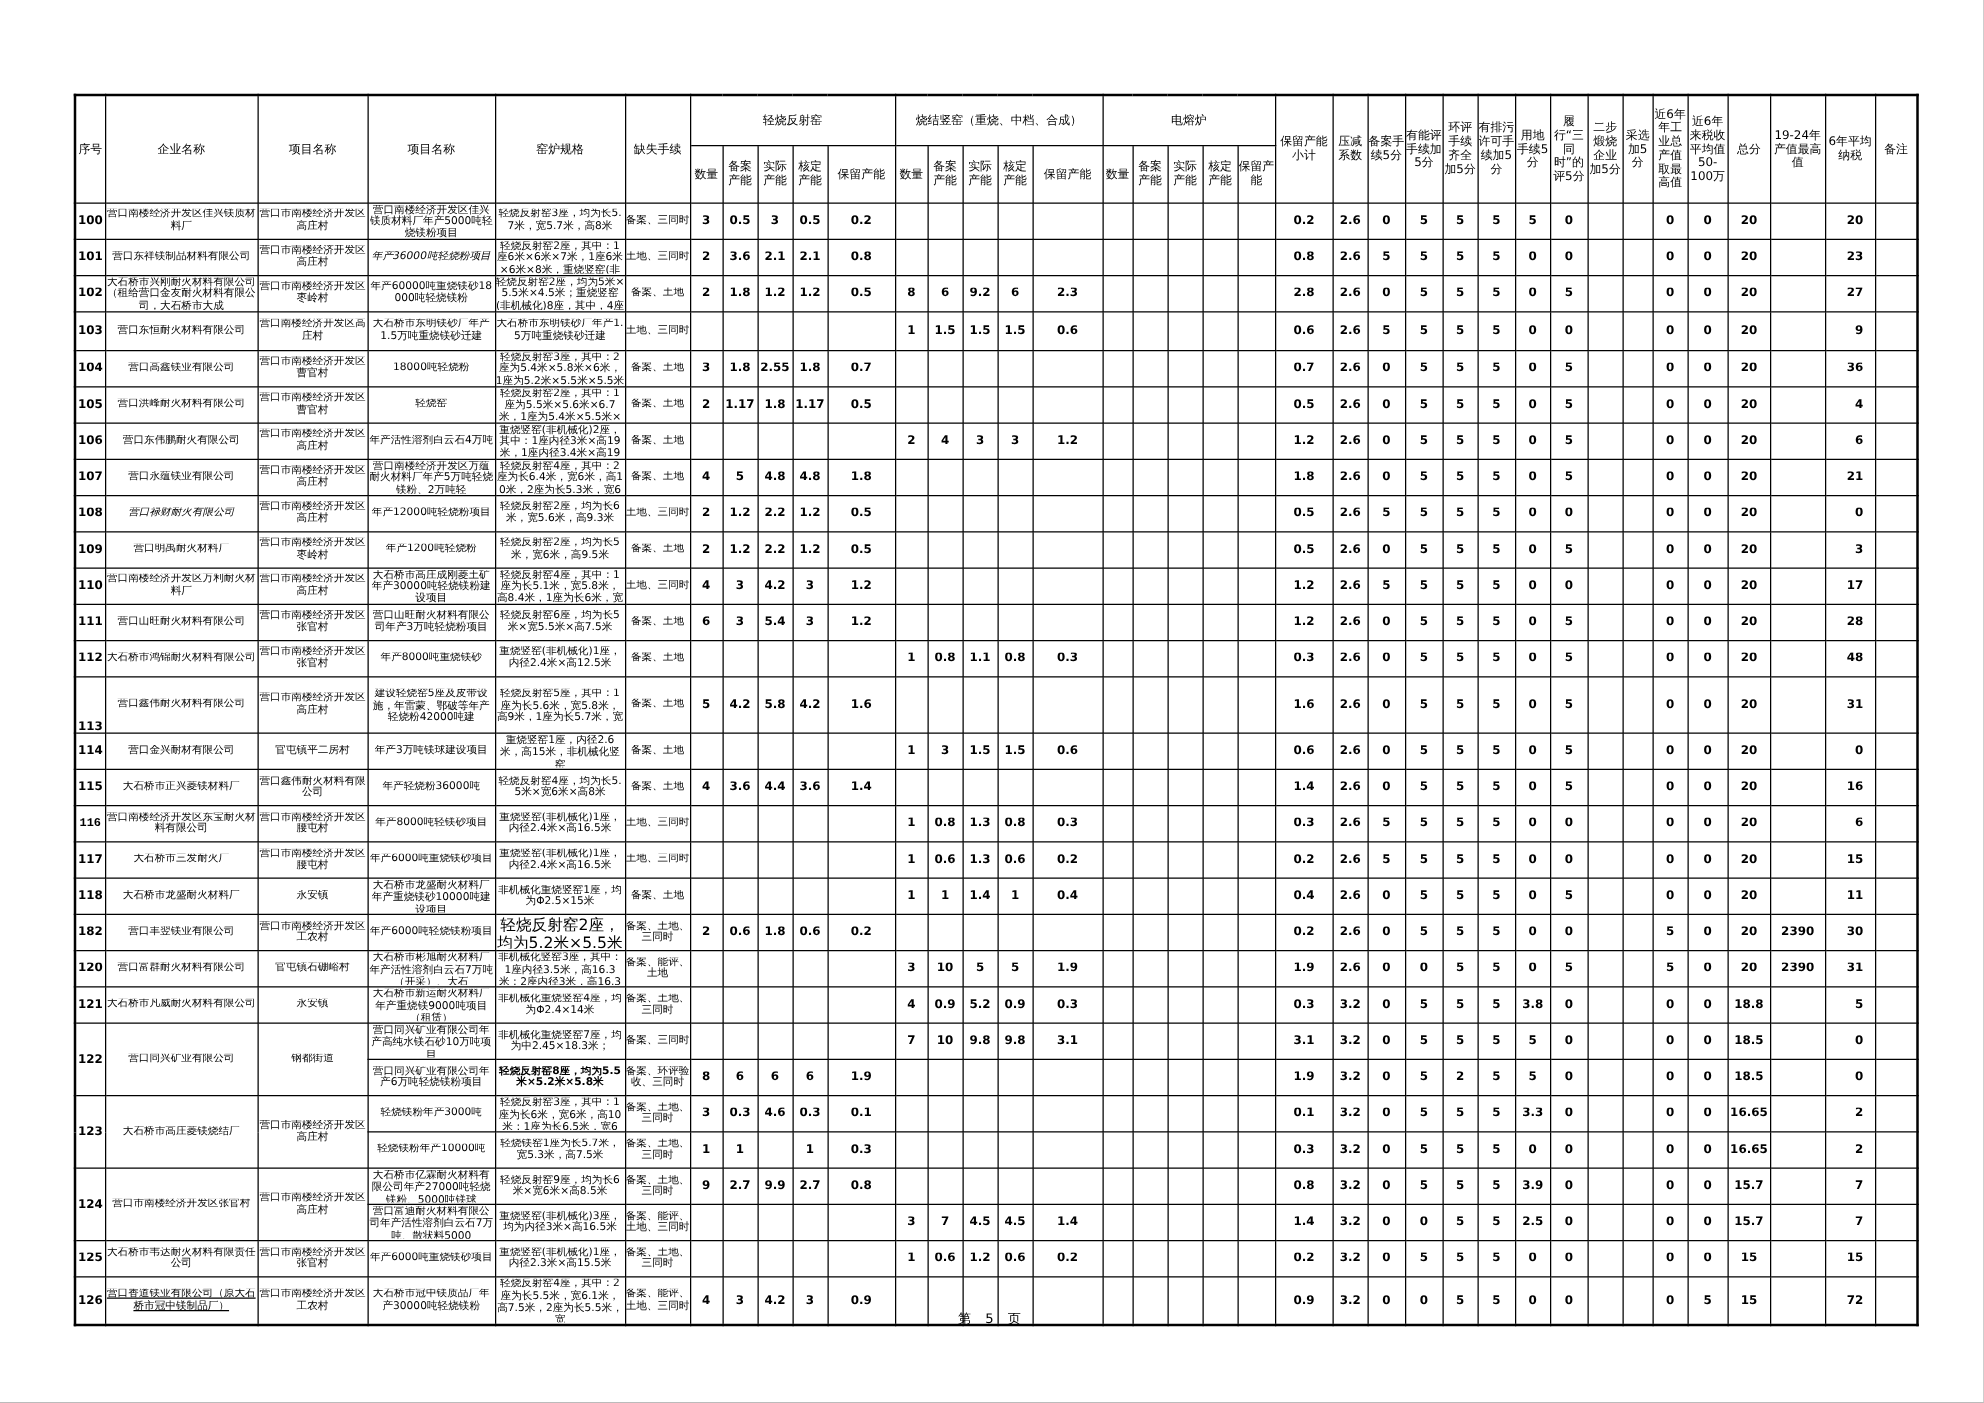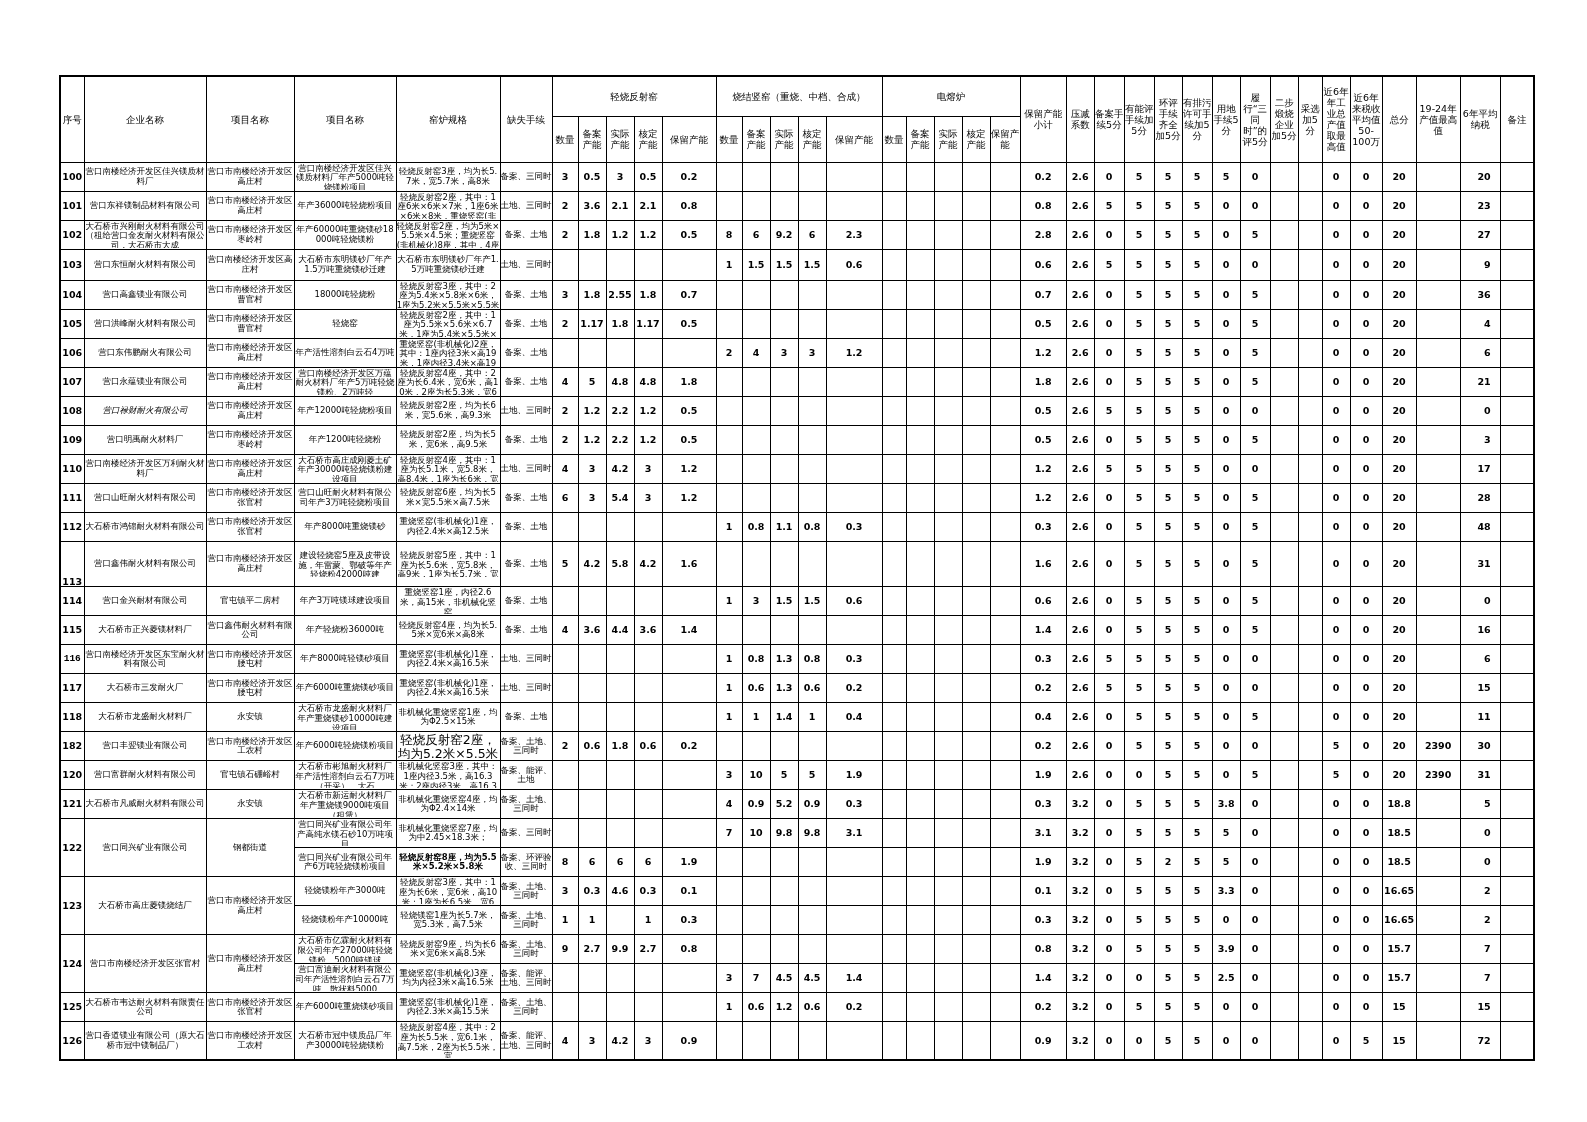--- a/index.html
+++ b/index.html
@@ -226,21 +226,21 @@
           <td class="num" rowspan="1">
             <div class="cv" style="max-height: 26px;">101</div>
           </td>
           <td class="txt" rowspan="1">
             <div class="cv" style="max-height: 26px;">营口东祥镁制品材料有限公司</div>
           </td>
           <td class="txt" rowspan="1">
             <div class="cv" style="max-height: 26px;">营口市南楼经济开发区高庄村</div>
           </td>
           <td class="txt">
-            <div class="cv" style="max-height: 26px;">年产36000吨轻烧粉项目</div>
+            <div class="cv" style="max-height: 26px; font-style: italic;">年产36000吨轻烧粉项目</div>
           </td>
           <td class="txt">
             <div class="cv" style="max-height: 26px;">轻烧反射窑2座，其中：1座6米×6米×7米，1座6米×6米×8米，重烧竖窑(非机械</div>
           </td>
           <td class="txt">
             <div class="cv" style="max-height: 26px;">土地、三同时</div>
           </td>
           <td class="num">
             <div class="cv" style="max-height: 26px;">2</div>
           </td>
@@ -3357,21 +3357,21 @@
           </td>
           <td class="txt">
             <div class="cv" style="max-height: 26px;"></div>
           </td>
         </tr>
         <tr style="height: 38px;">
           <td class="num" rowspan="1">
             <div class="cv" style="max-height: 35px;">126</div>
           </td>
           <td class="txt" rowspan="1">
-            <div class="cv" style="max-height: 35px;">营口香道镁业有限公司（原大石桥市冠中镁制品厂）</div>
+            <div class="cv" style="max-height: 35px; text-decoration: underline;">营口香道镁业有限公司（原大石桥市冠中镁制品厂）</div>
           </td>
           <td class="txt" rowspan="1">
             <div class="cv" style="max-height: 35px;">营口市南楼经济开发区工农村</div>
           </td>
           <td class="txt">
             <div class="cv" style="max-height: 35px;">大石桥市冠中镁质品厂年产30000吨轻烧镁粉</div>
           </td>
           <td class="txt">
             <div class="cv" style="max-height: 35px;">轻烧反射窑4座，其中：2座为长5.5米，宽6.1米，高7.5米，2座为长5.5米，宽</div>
           </td>
@@ -3467,13 +3467,14 @@
           </td>
           <td class="num rt">
             <div class="cv" style="max-height: 35px;">72</div>
           </td>
           <td class="txt">
             <div class="cv" style="max-height: 35px;"></div>
           </td>
         </tr>
       </tbody>
   </table>
+  <div class="footer">第 5 页</div>
 </div>
 
 </body></html>

